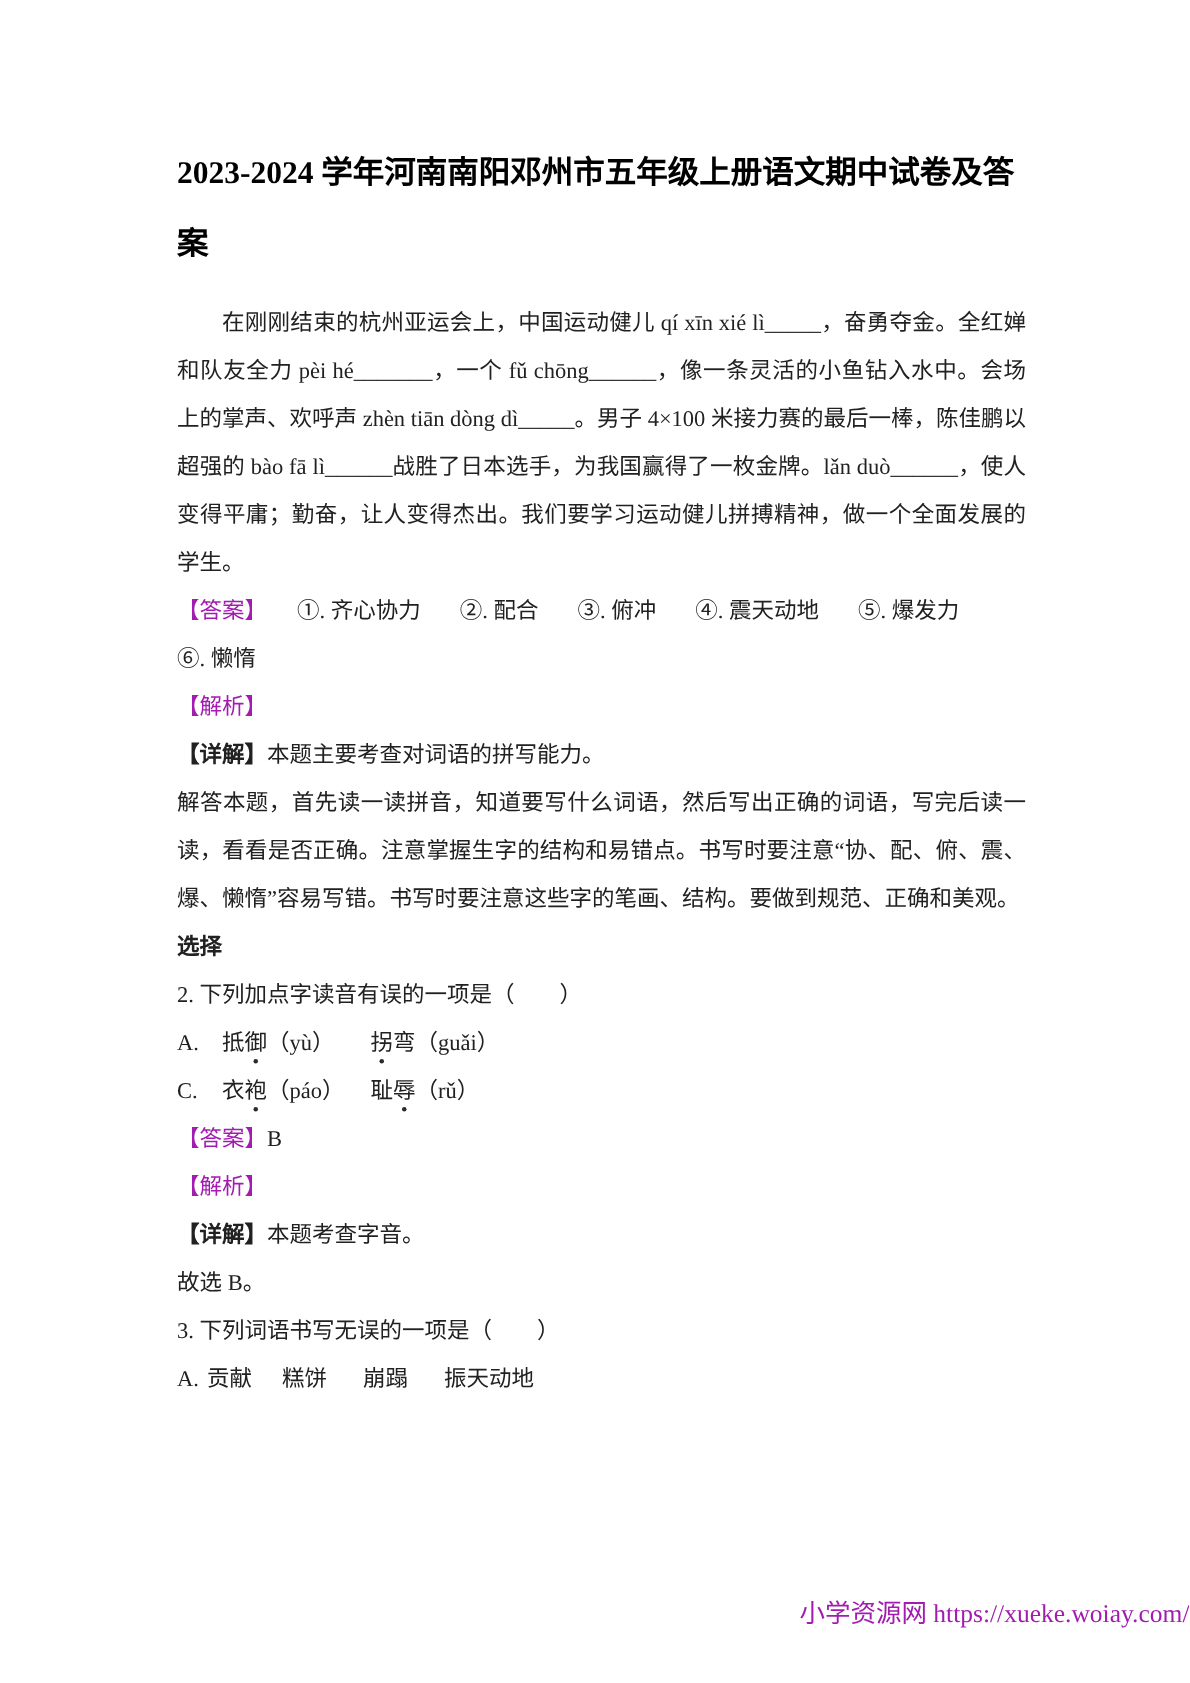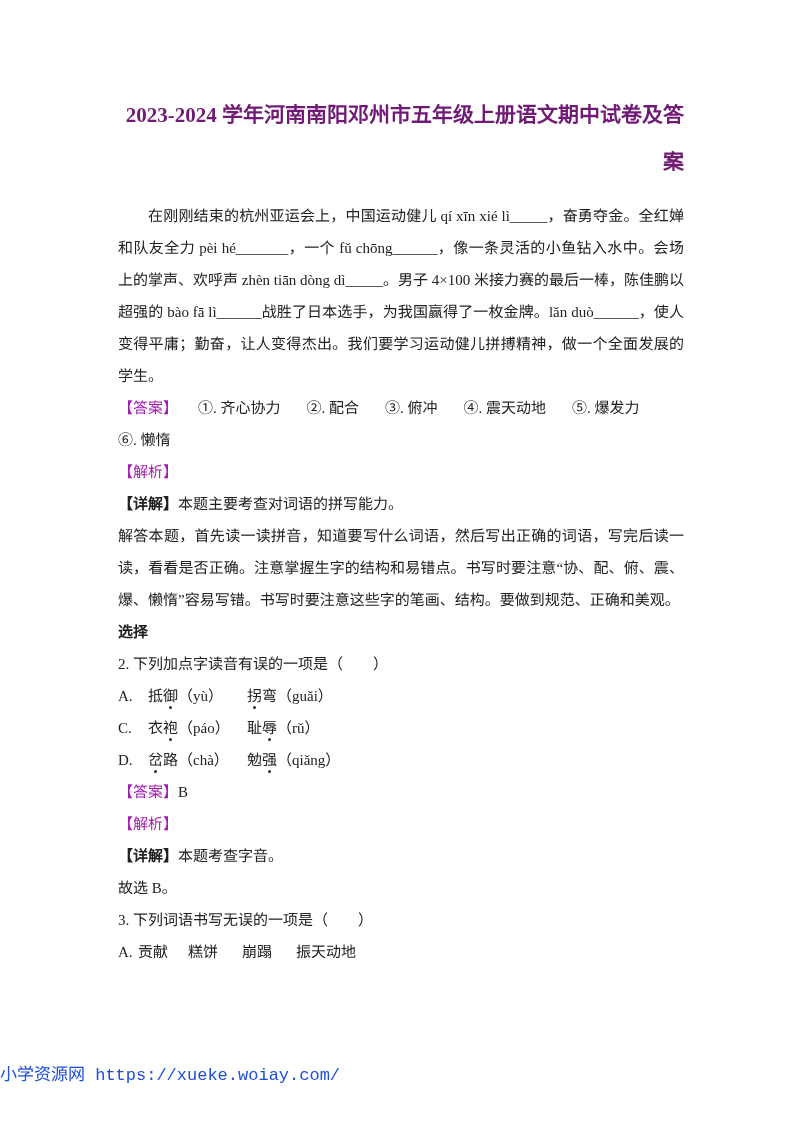--- a/index.html
+++ b/index.html
@@ -21,22 +21,22 @@
     left: 118px;
     top: 92px;
     width: 566px;
     font-size: 15px;
     line-height: 32px;
   }
   .doc-title {
     font-size: 21px;
     line-height: 47px;
     font-weight: 700;
-    text-align: right;
-    color: #701a75;
+    text-align: left;
+    color: #000000;
     margin: 0 0 14px 0;
   }
   .line { margin: 0; }
   .para { margin: 0; text-align: justify; }
   .indent { text-indent: 2em; }
   .blue { color: #a21caf; }
   .bold { font-weight: 700; }
   .answer-flex {
     display: flex;
     flex-wrap: wrap;
@@ -60,24 +60,24 @@
     background: #2b2b2b;
   }
   .q3-words .q3-word { margin-right: 24px; }
   .q3-words .q3-word:first-child { margin-right: 20px; }
   .q3-label { display: inline-block; width: 20px; margin-right: 0; }
   .site-footer {
     position: absolute;
     left: 0;
     right: 0;
     top: 1060px;
-    text-align: left;
-    font-family: Liberation Mono, monospace;
+    text-align: right;
+    font-family: Liberation Serif, serif;
     font-size: 17px;
-    color: #1d4ed8;
+    color: #a21caf;
     line-height: 32px;
   }
 </style>
 </head>
 <body>
 
 <div class="page">
   <div class="content">
 
     <h1 class="doc-title">2023-2024 学年河南南阳邓州市五年级上册语文期中试卷及答案</h1>
@@ -102,21 +102,20 @@
     <p class="para">解答本题，首先读一读拼音，知道要写什么词语，然后写出正确的词语，写完后读一读，看看是否正确。注意掌握生字的结构和易错点。书写时要注意“协、配、俯、震、爆、懒惰”容易写错。书写时要注意这些字的笔画、结构。要做到规范、正确和美观。</p>
 
     <p class="line bold">选择</p>
 
     <p class="line">2. 下列加点字读音有误的一项是（　　）</p>
 
     <div>
 
     <p class="opt-row"><span class="opt-label">A.</span><span class="opt-word1"><span>抵</span><span class="dot-char">御</span><span>（yù）</span></span><span class="opt-word2"><span class="dot-char">拐</span><span>弯（guǎi）</span></span></p>
         <p class="opt-row"><span class="opt-label">C.</span><span class="opt-word1"><span>衣</span><span class="dot-char">袍</span><span>（páo）</span></span><span class="opt-word2"><span>耻</span><span class="dot-char">辱</span><span>（rǔ）</span></span></p>
-        <p class="opt-row"><span class="opt-label">D.</span><span class="opt-word1"><span class="dot-char">岔</span><span>路（chà）</span></span><span class="opt-word2"><span>勉</span><span class="dot-char">强</span><span>（qiǎng）</span></span></p>
       </div>
 
     <p class="line"><span class="blue">【答案】</span><span>B</span></p>
 
     <p class="line blue">【解析】</p>
 
     <p class="line"><span class="bold">【详解】</span><span>本题考查字音。</span></p>
 
 
     <p class="line">故选 B。</p>

